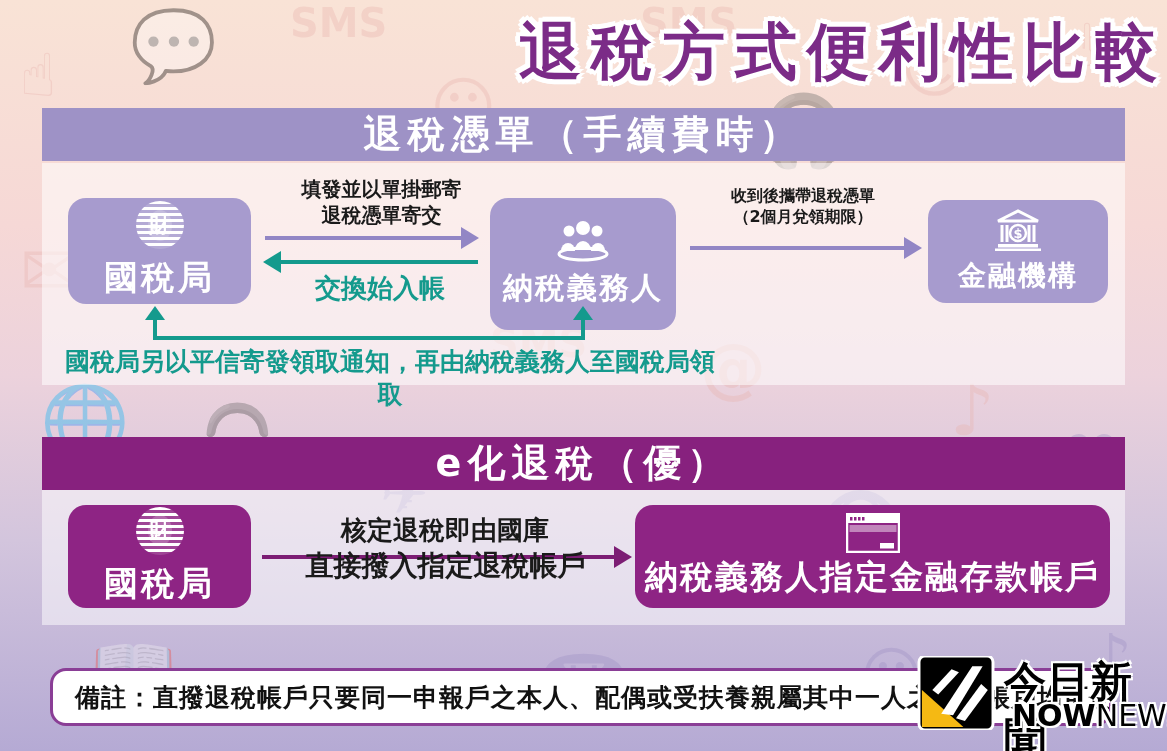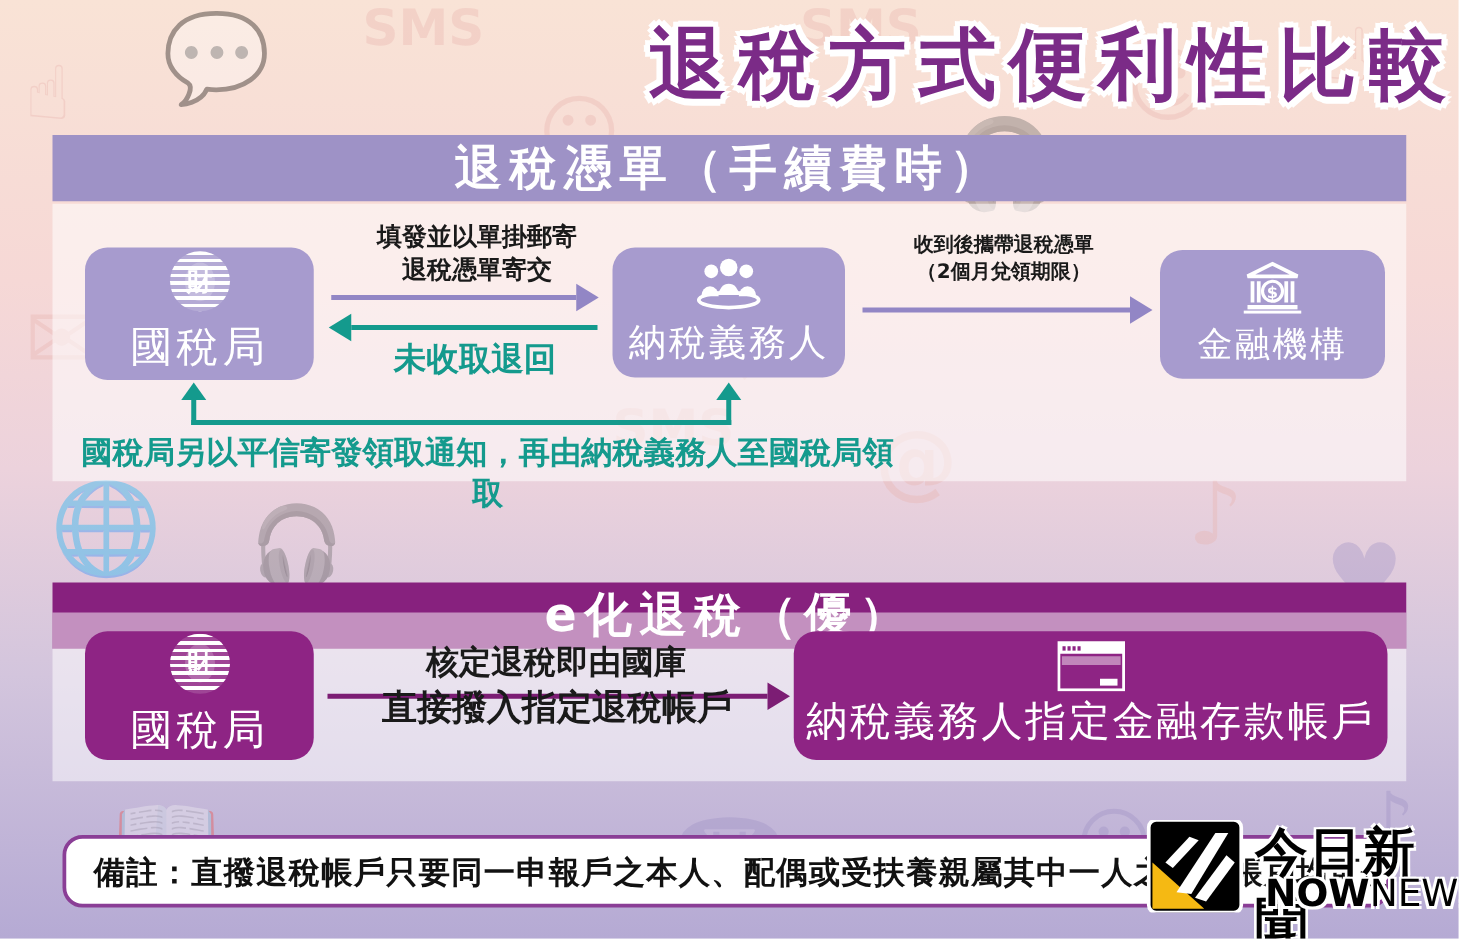--- a/index.html
+++ b/index.html
@@ -24,21 +24,21 @@
     position:absolute; left:42px; width:1083px; height:53px;
     display:flex; align-items:center; justify-content:center;
     color:#fff; font-size:38px; font-weight:bold; letter-spacing:6px;
   }
   .panel{ position:absolute; left:42px; width:1083px; background:rgba(255,255,255,0.55); }
 
   .node{
     position:absolute; border-radius:18px; color:#fff; text-align:center;
     display:flex; flex-direction:column; align-items:center; justify-content:center; gap:6px;
   }
-  .node .lbl{ font-weight:normal; }
+  .node .lbl{ font-weight:bold; }
 
   .flow-label{ position:absolute; text-align:center; font-weight:bold; color:#1a1a1a; line-height:1.3; }
   .teal{ color:#149a8d; }
 
   .h-line{ position:absolute; height:4px; }
   .v-line{ position:absolute; width:4px; }
   .head-right{ position:absolute; width:0; height:0;
     border-top:11px solid transparent; border-bottom:11px solid transparent; }
   .head-left{ position:absolute; width:0; height:0;
     border-top:11px solid transparent; border-bottom:11px solid transparent; }
@@ -117,23 +117,23 @@
 
   <div class="flow-label" style="left:274px; top:176px; width:215px; font-size:20px;">
     <div>填發並以單掛郵寄</div>
     <div>退稅憑單寄交</div>
   </div>
   <div class="h-line" style="left:265px; top:236px; width:196px; background:#9286c5;"></div>
   <div class="head-right" style="left:461px; top:227px; border-left:18px solid #9286c5;"></div>
 
   <div class="head-left" style="left:263px; top:251px; border-right:18px solid #149a8d;"></div>
   <div class="h-line" style="left:281px; top:260px; width:197px; background:#149a8d;"></div>
-  <div class="flow-label teal" style="left:280px; top:272px; width:200px; font-size:26px;">未收取退回</div>
-
-  <div class="node" style="left:490px; top:198px; width:186px; height:104px; background:#a79bce;">
+  <div class="flow-label teal" style="left:280px; top:272px; width:200px; font-size:26px;">交換始入帳</div>
+
+  <div class="node" style="left:490px; top:198px; width:186px; height:132px; background:#a79bce;">
     <svg width="56" height="42" viewBox="0 0 56 42">
       <circle cx="28" cy="8" r="7" fill="#fff"></circle>
       <circle cx="14" cy="11" r="5.5" fill="#fff"></circle>
       <circle cx="42" cy="11" r="5.5" fill="#fff"></circle>
       <path d="M20 30 a8 9 0 0 1 16 0 z" fill="#fff"></path>
       <path d="M6 31 a7 8 0 0 1 14 0 z" fill="#fff"></path>
       <path d="M36 31 a7 8 0 0 1 14 0 z" fill="#fff"></path>
       <ellipse cx="28" cy="34" rx="24" ry="6" fill="none" stroke="#fff" stroke-width="3"></ellipse>
     </svg>
     <div class="lbl" style="font-size:30px; letter-spacing:2px;">納稅義務人</div>
@@ -163,21 +163,21 @@
     <div class="lbl" style="font-size:28px; letter-spacing:2px;">金融機構</div>
   </div>
 
   <div class="head-up" style="left:145px; top:306px; border-bottom:14px solid #149a8d;"></div>
   <div class="v-line" style="left:153px; top:318px; height:22px; background:#149a8d;"></div>
   <div class="head-up" style="left:573px; top:306px; border-bottom:14px solid #149a8d;"></div>
   <div class="v-line" style="left:581px; top:318px; height:22px; background:#149a8d;"></div>
   <div class="h-line" style="left:153px; top:336px; width:432px; background:#149a8d;"></div>
   <div class="flow-label teal" style="left:60px; top:346px; width:660px; font-size:25px;">國稅局另以平信寄發領取通知，再由納稅義務人至國稅局領取</div>
 
-  <div class="sec-header" style="top:437px; background:#87217e;margin-top:29px;">e化退稅（優）</div>
+  <div class="sec-header" style="top:437px; background:#87217e;">e化退稅（優）</div>
   <div class="panel" style="top:490px; height:135px; background:rgba(255,255,255,0.5);"></div>
 
   <div class="node" style="left:68px; top:505px; width:183px; height:103px; background:#8e2484;">
     <div class="seal">
         <span>財</span>
       </div>
     <div class="lbl" style="font-size:34px; letter-spacing:3px;">國稅局</div>
   </div>
 
   <div class="flow-label" style="left:280px; top:514px; width:330px; font-size:26px;">核定退稅即由國庫</div>

